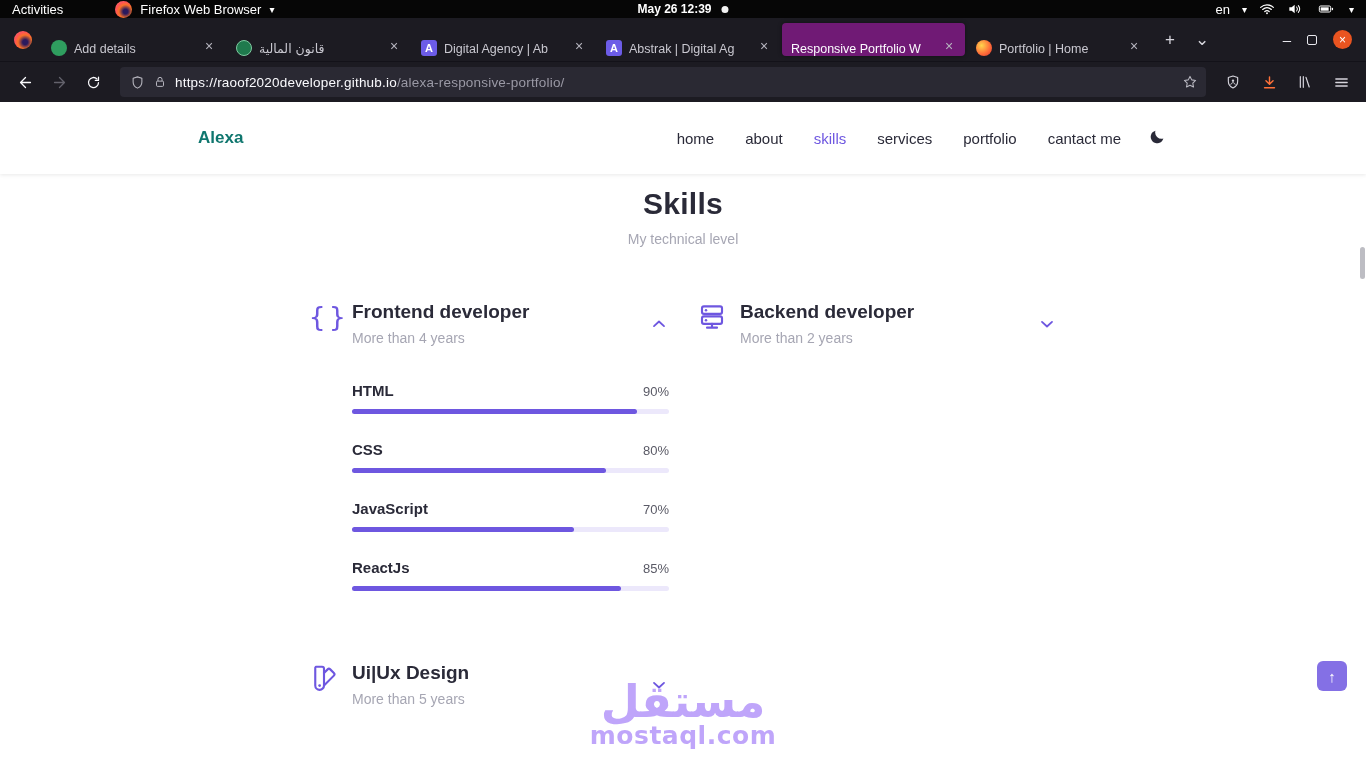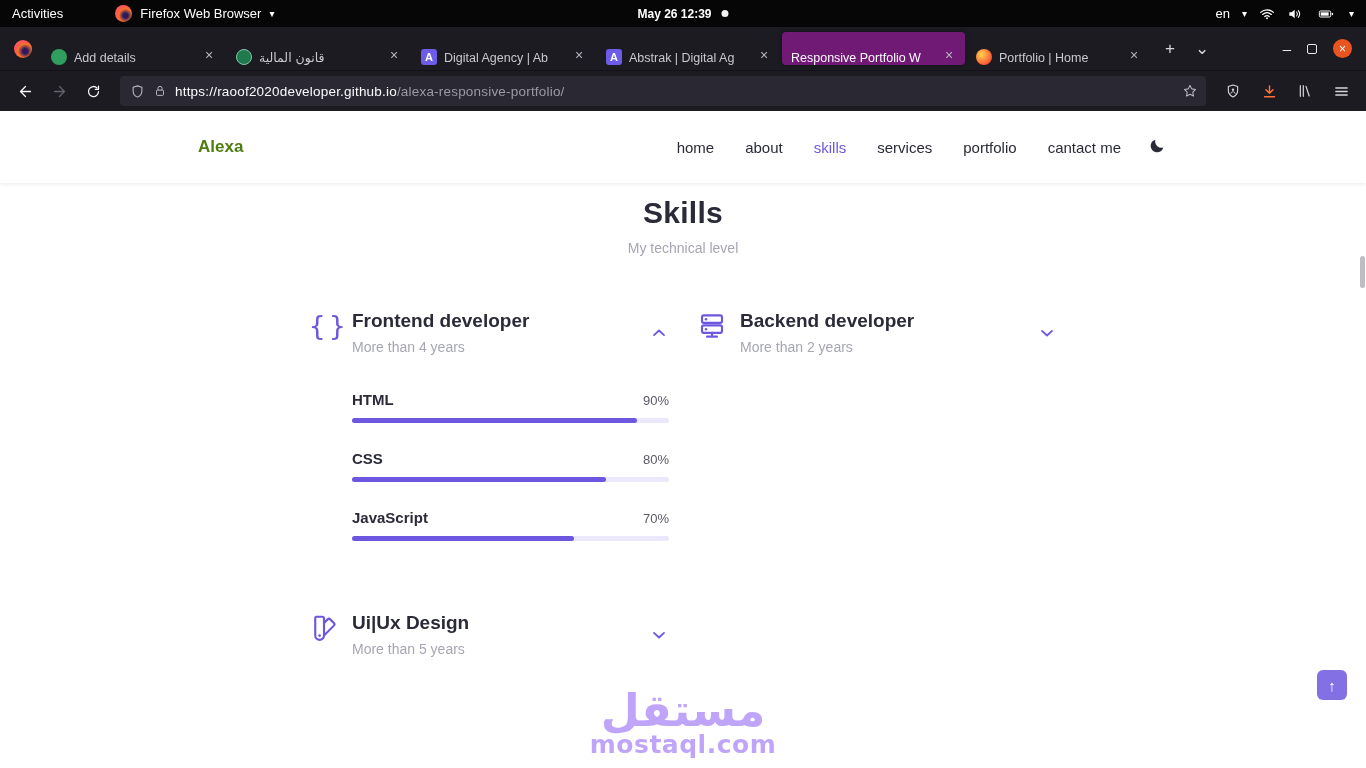--- a/index.html
+++ b/index.html
@@ -4,21 +4,21 @@
 <style>
   * { margin:0; padding:0; box-sizing:border-box; }
   html,body { background:#2a2a2a; }
   .screen {
     width:1366px; height:768px; position:relative; overflow:hidden;
     background:#ffffff; font-family:"Liberation Sans", sans-serif;
   }
 
   
   .sysbar {
-    height:27px; background:#060606; color:#ffffff;
+    height:18px; background:#060606; color:#ffffff;
     display:flex; align-items:center; justify-content:space-between;
     font-size:13px; padding:0 12px; position:relative;
   }
   .sys-left { display:flex; align-items:center; gap:52px; }
   .app-menu { display:flex; align-items:center; gap:8px; }
   .sys-center { position:absolute; left:50%; top:0; height:100%; transform:translateX(-50%);
     display:flex; align-items:center; gap:10px; font-weight:700; font-size:12px; }
   .rec-dot { width:7px; height:7px; border-radius:50%; background:#f2f2f2; display:inline-block; }
   .sys-right { display:flex; align-items:center; gap:12px; }
   .sys-right svg { display:block; }
@@ -80,21 +80,21 @@
   .tb-btn { width:30px; height:28px; display:flex; align-items:center; justify-content:center; color:#d5d4dc; border-radius:4px; }
   .tb-btn.download { color:#ff7139; }
 
   
   .page { position:relative; height:657px; background:#ffffff; overflow:hidden; }
   .site-header {
     height:72px; display:flex; align-items:center; justify-content:space-between;
     padding:0 200px 0 198px; background:#fff; box-shadow:0 1px 4px rgba(0,0,0,.09);
     position:relative; z-index:3;
   }
-  .logo { font-size:17px; font-weight:700; color:#4d7c0f; }
+  .logo { font-size:17px; font-weight:700; color:#0f766e; }
   .nav { display:flex; align-items:center; gap:31px; font-size:15px; color:#2a2a38; }
   .nav-item { cursor:pointer; }
   .nav-item.active { color:#6e57e0; }
   .theme-toggle { display:flex; align-items:center; color:#2a2a38; margin-left:-4px; }
 
   .section-head { text-align:center; padding-top:13px; }
   .section-title { font-size:30px; font-weight:600; color:#2a2a38; letter-spacing:.3px; }
   .section-subtitle { font-size:14px; color:#a6a6b3; margin-top:10px; }
 
   .skills-grid {
@@ -355,20 +355,29 @@
           </div>
           <div class="skill-row">
             <div class="skill-row-top">
               <span class="skill-name">JavaScript</span>
               <span class="skill-pct">70%</span>
             </div>
             <div class="skill-bar">
               <div class="skill-bar-fill" style="width: 70%;"></div>
             </div>
           </div>
+          <div class="skill-row">
+            <div class="skill-row-top">
+              <span class="skill-name">ReactJs</span>
+              <span class="skill-pct">85%</span>
+            </div>
+            <div class="skill-bar">
+              <div class="skill-bar-fill" style="width: 85%;"></div>
+            </div>
+          </div>
         </div>
       </div>
 
       <div>
         <div class="skill-group-header">
           <span class="group-icon">
             <svg width="30" height="30" viewBox="0 0 24 24">
                 <rect x="4" y="3.5" width="16" height="6" rx="1.5" stroke="currentColor" stroke-width="1.7" fill="none"></rect>
                 <rect x="4" y="11.5" width="16" height="6" rx="1.5" stroke="currentColor" stroke-width="1.7" fill="none"></rect>
                 <circle cx="7.2" cy="6.5" r="1" fill="currentColor"></circle>

